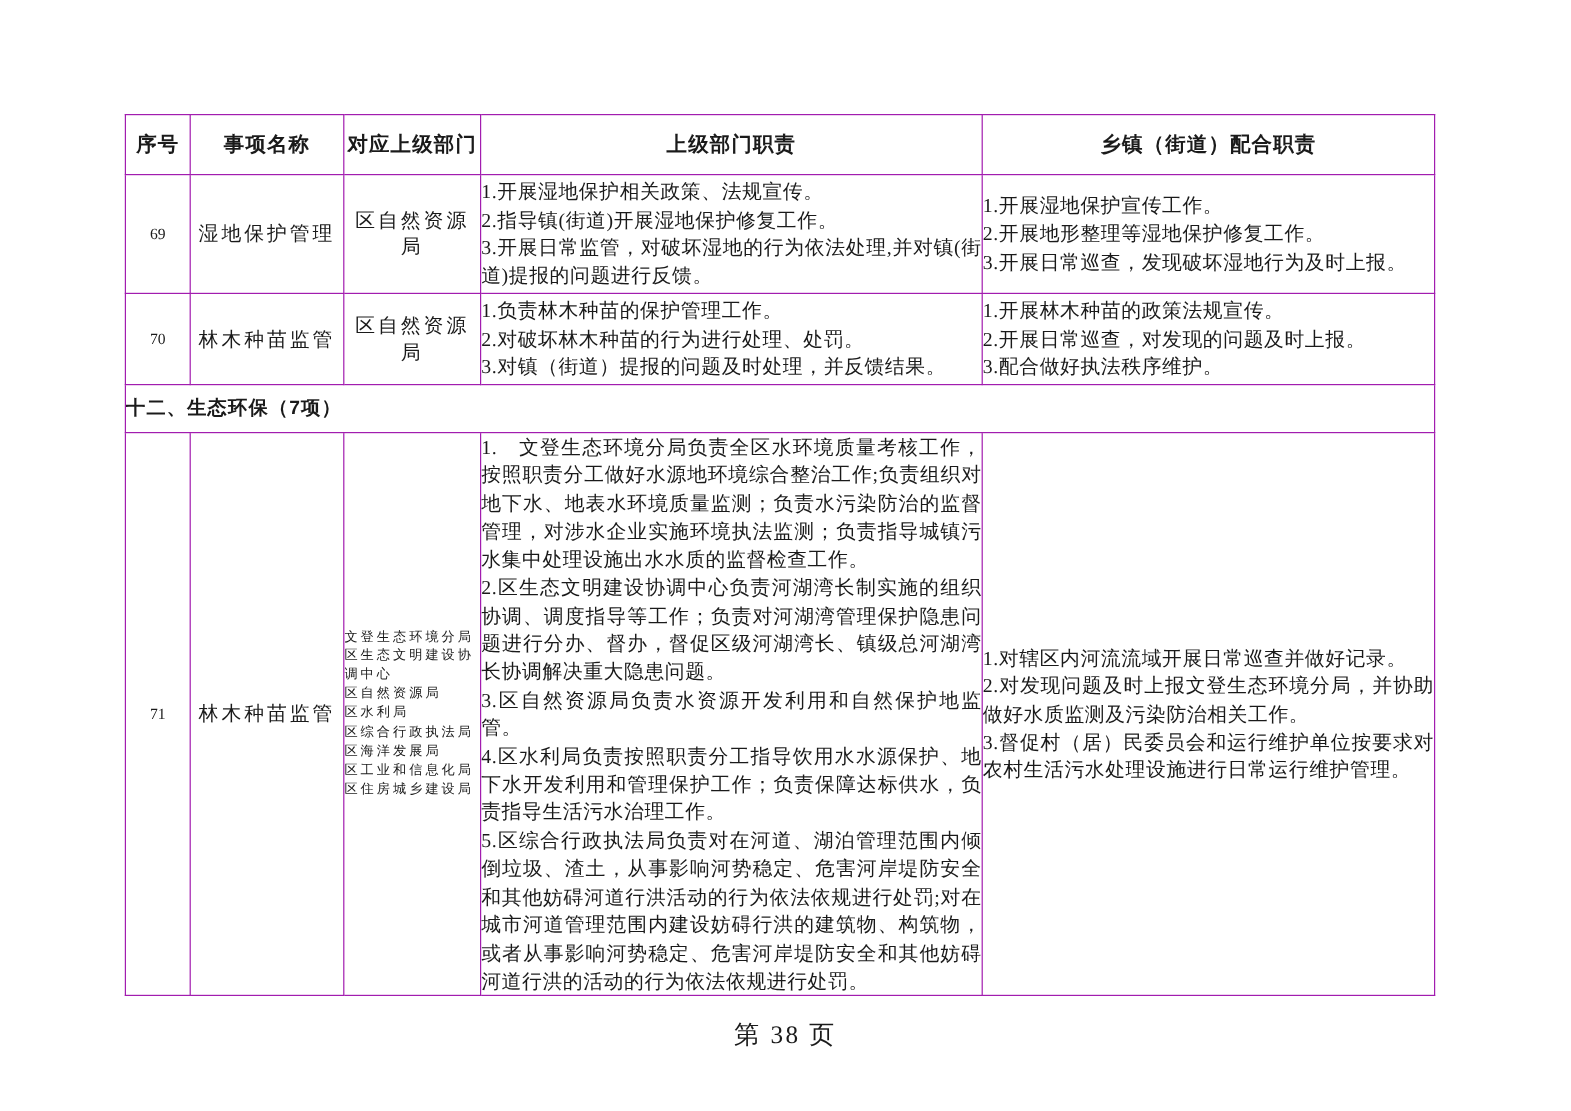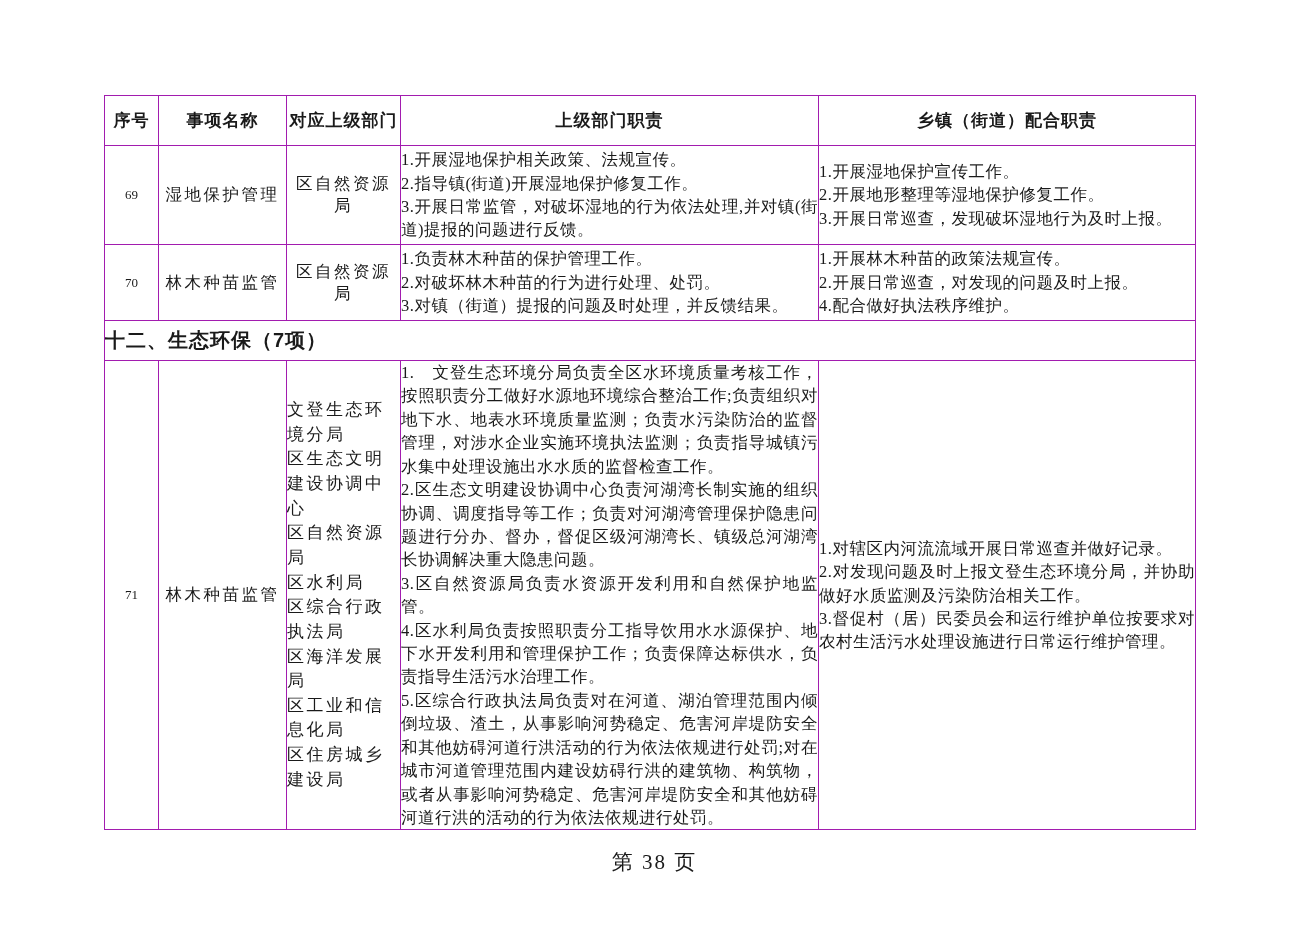--- a/index.html
+++ b/index.html
@@ -53,39 +53,39 @@
     text-align: center;
     font-size: 13px;
   }
   .c-name, .c-dept {
     text-align: center;
     font-size: 16.5px;
     letter-spacing: 2.5px;
   }
   .c-dept-list {
     text-align: left;
-    font-size: 17px;
+    font-size: 11px;
     letter-spacing: 2.5px;
     white-space: pre-line;
     line-height: 1.45;
     padding: 6px 4px 6px 8px;
   }
   .c-duty {
     text-align: left;
     font-size: 16.5px;
     letter-spacing: 0.5px;
     white-space: pre-line;
     line-height: 1.42;
     padding: 4px 6px 4px 7px;
     text-align: justify;
   }
   .c-section {
     font-family: "Liberation Sans", "DejaVu Sans", sans-serif;
     font-weight: bold;
-    font-size: 20px;
+    font-size: 16px;
     text-align: left;
     padding-left: 7px;
     letter-spacing: 1px;
   }
   .page-footer {
     position: absolute;
     top: 848px;
     left: 0;
     width: 100%;
     text-align: center;
@@ -130,21 +130,21 @@
 
     <tr class="h-r70">
       <td class="c-num">70</td>
       <td class="c-name">林木种苗监管</td>
       <td class="c-dept">区自然资源局</td>
       <td class="c-duty">1.负责林木种苗的保护管理工作。
 2.对破坏林木种苗的行为进行处理、处罚。
 3.对镇（街道）提报的问题及时处理，并反馈结果。</td>
       <td class="c-duty">1.开展林木种苗的政策法规宣传。
 2.开展日常巡查，对发现的问题及时上报。
-4.配合做好执法秩序维护。</td>
+3.配合做好执法秩序维护。</td>
     </tr>
 
     <tr class="h-section">
       <td class="c-section" colspan="5">十二、生态环保（7项）</td>
     </tr>
 
     <tr class="h-r71">
       <td class="c-num">71</td>
       <td class="c-name">林木种苗监管</td>
       <td class="c-dept-list">文登生态环境分局

